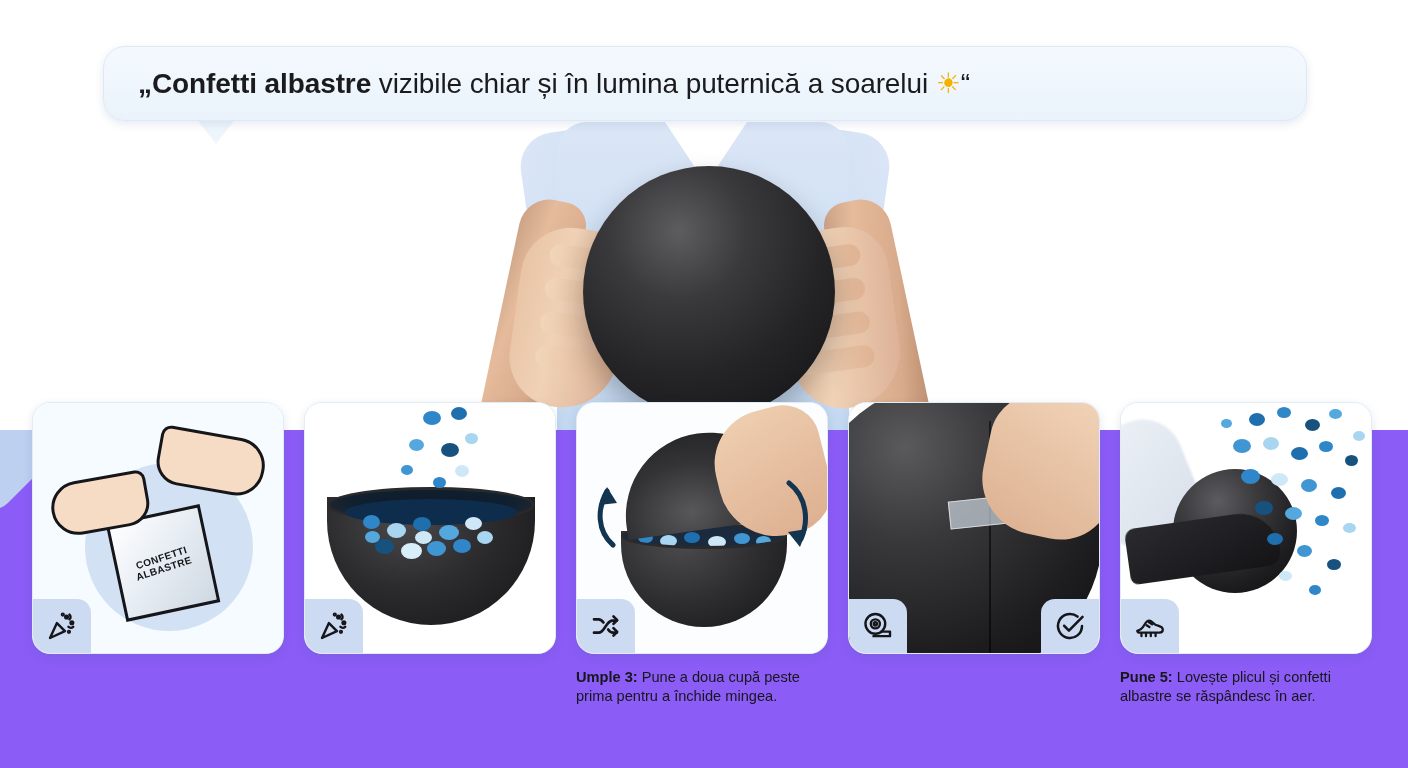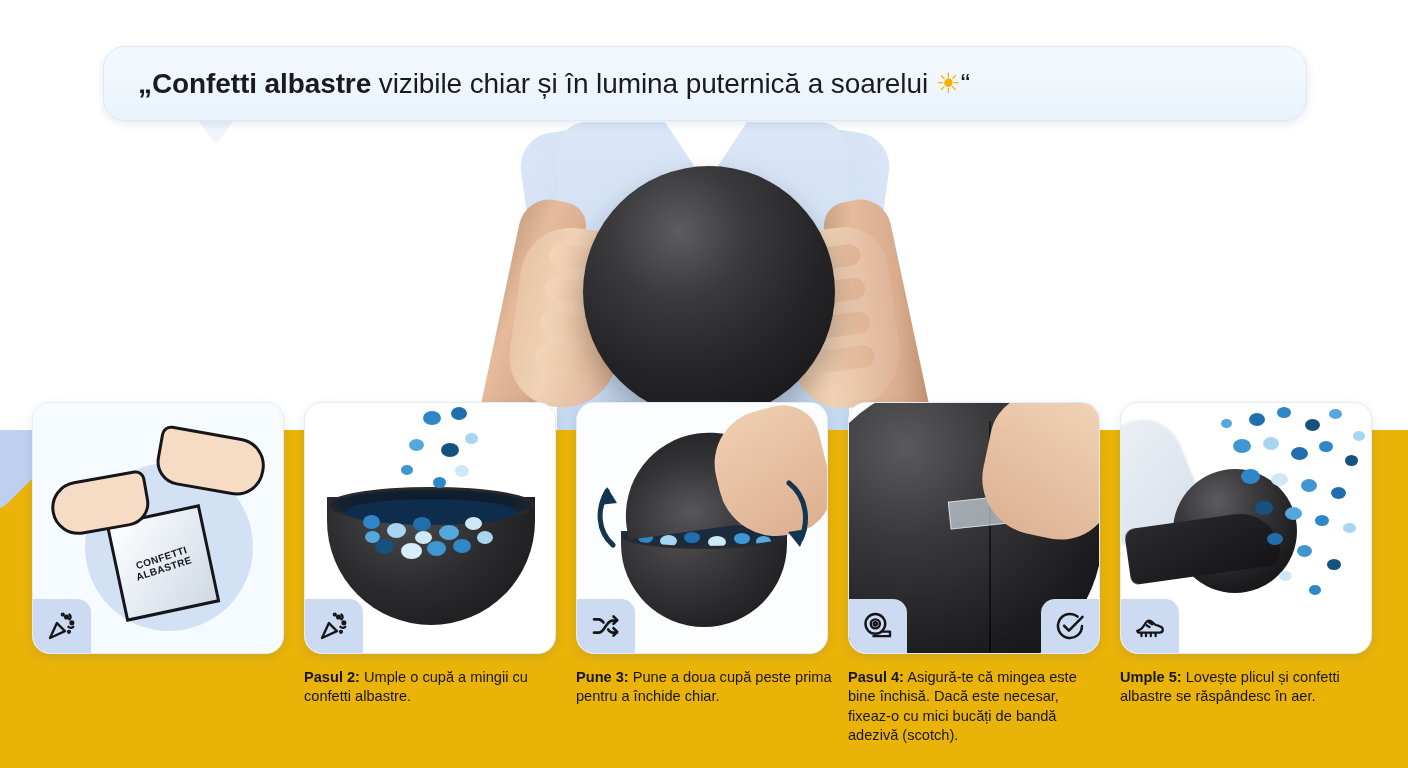--- a/index.html
+++ b/index.html
@@ -9,21 +9,21 @@
     height: 768px;
     overflow: hidden;
     background: #ffffff;
     font-family: "Liberation Sans", sans-serif;
   }
 
   #stage {
     position: relative;
     width: 1408px;
     height: 768px;
-    background: #eab308;
+    background: #8b5cf6;
     overflow: hidden;
   }
 
   
   .deco {
     position: absolute;
     background: #bed0f0;
     border-radius: 26px;
   }
   .deco-tr { width: 150px; height: 150px; top: -66px; right: 230px; transform: rotate(0deg); }
@@ -464,23 +464,20 @@
           <svg viewBox="0 0 24 24" fill="none" stroke="#15151a" stroke-width="1.8" stroke-linecap="round" stroke-linejoin="round">
             <path d="M3 21l5.2-11.2L14.2 15.8z"></path>
             <circle cx="15.4" cy="5.2" r="1"></circle>
             <circle cx="19.4" cy="9.6" r="1"></circle>
             <circle cx="12.6" cy="3.4" r=".7"></circle>
             <circle cx="17.2" cy="16.4" r=".7"></circle>
             <path d="M17.6 3.4c1.1 1.1 1.1 2.6 0 3.6"></path>
             <path d="M20.4 12.6c-1.1 1.1-2.6 1.1-3.6 0"></path>
           </svg>
         </div>
-      </div>
-      <div class="caption">
-        <b>Pasul 2:</b><span> Umple o cupă a mingii cu confetti albastre.</span>
       </div>
     </div>
 
     <div class="step">
       <div class="card">
         <div class="c3-bg"></div>
         <div class="half-bottom"></div>
         <div class="half-bottom-rim">
           <span class="conf" style="left:14px;top:6px;width:15px;height:11px;background:#2f86c9;"></span>
           <span class="conf" style="left:36px;top:9px;width:17px;height:12px;background:#a8d6f0;"></span>
@@ -503,21 +500,21 @@
           <svg viewBox="0 0 24 24" fill="none" stroke="#15151a" stroke-width="2" stroke-linecap="round" stroke-linejoin="round">
             <path d="M3 7h3.5c1.6 0 2.6 1 3.6 2.4"></path>
             <path d="M13.6 14.6c1 1.4 2 2.4 3.6 2.4H20"></path>
             <path d="M3 17h3.5c3 0 4-3.6 6.6-6.6 1-1.2 2.1-2.4 3.5-2.4H20"></path>
             <path d="M17.6 4.8L20.4 7.6 17.6 10.4"></path>
             <path d="M17.6 13.6L20.4 16.4 17.6 19.2"></path>
           </svg>
         </div>
       </div>
       <div class="caption">
-        <b>Pune 3:</b><span> Pune a doua cupă peste prima pentru a închide chiar.</span>
+        <b>Umple 3:</b><span> Pune a doua cupă peste prima pentru a închide mingea.</span>
       </div>
     </div>
 
     <div class="step">
       <div class="card">
         <div class="c4-bg"></div>
         <div class="c4-ball"></div>
         <div class="c4-seam"></div>
         <div class="c4-tape"></div>
         <div class="c4-hand"></div>
@@ -528,23 +525,20 @@
             <circle cx="10" cy="10.4" r="1.2"></circle>
             <path d="M14.6 16.2H21v3.4H8.6"></path>
           </svg>
         </div>
         <div class="badge badge-br">
           <svg viewBox="0 0 24 24" fill="none" stroke="#15151a" stroke-width="1.9" stroke-linecap="round" stroke-linejoin="round">
             <path d="M21 12a9 9 0 1 1-3.4-7.05"></path>
             <path d="M7.6 11.8l3.6 3.6L21.4 5.2"></path>
           </svg>
         </div>
-      </div>
-      <div class="caption">
-        <b>Pasul 4:</b><span> Asigură-te că mingea este bine închisă. Dacă este necesar, fixeaz-o cu mici bucăți de bandă adezivă (scotch).</span>
       </div>
     </div>
 
     <div class="step">
       <div class="card">
         <div class="c5-bg"></div>
         <div class="c5-leg"></div>
         <div class="c5-ball"></div>
         <div class="c5-boot"></div>
         <div class="burst">
@@ -575,18 +569,18 @@
         </div>
         <div class="badge badge-bl">
           <svg viewBox="0 0 24 24" fill="none" stroke="#15151a" stroke-width="1.7" stroke-linecap="round" stroke-linejoin="round">
             <path d="M2.4 15.6c2.4-.6 4-2 5.2-4.2 1-1.8 2-3.4 3.8-3.4 2.2 0 2.6 2.2 5 3.2 2.2.9 5.2 1 5.2 3.6 0 1.4-1 2.2-2.6 2.2H4.6c-1.4 0-2.2-.5-2.2-1.4z"></path>
             <path d="M5.6 18v1.6M9 18v1.6M12.6 18v1.6M16.2 18v1.6"></path>
             <path d="M9.4 11.4l2.2 1.4M11.2 9.2l2.4 1.6"></path>
           </svg>
         </div>
       </div>
       <div class="caption">
-        <b>Umple 5:</b><span> Lovește plicul și confetti albastre se răspândesc în aer.</span>
+        <b>Pune 5:</b><span> Lovește plicul și confetti albastre se răspândesc în aer.</span>
       </div>
     </div>
 
   </div>
 </div>
 
 </body></html>

